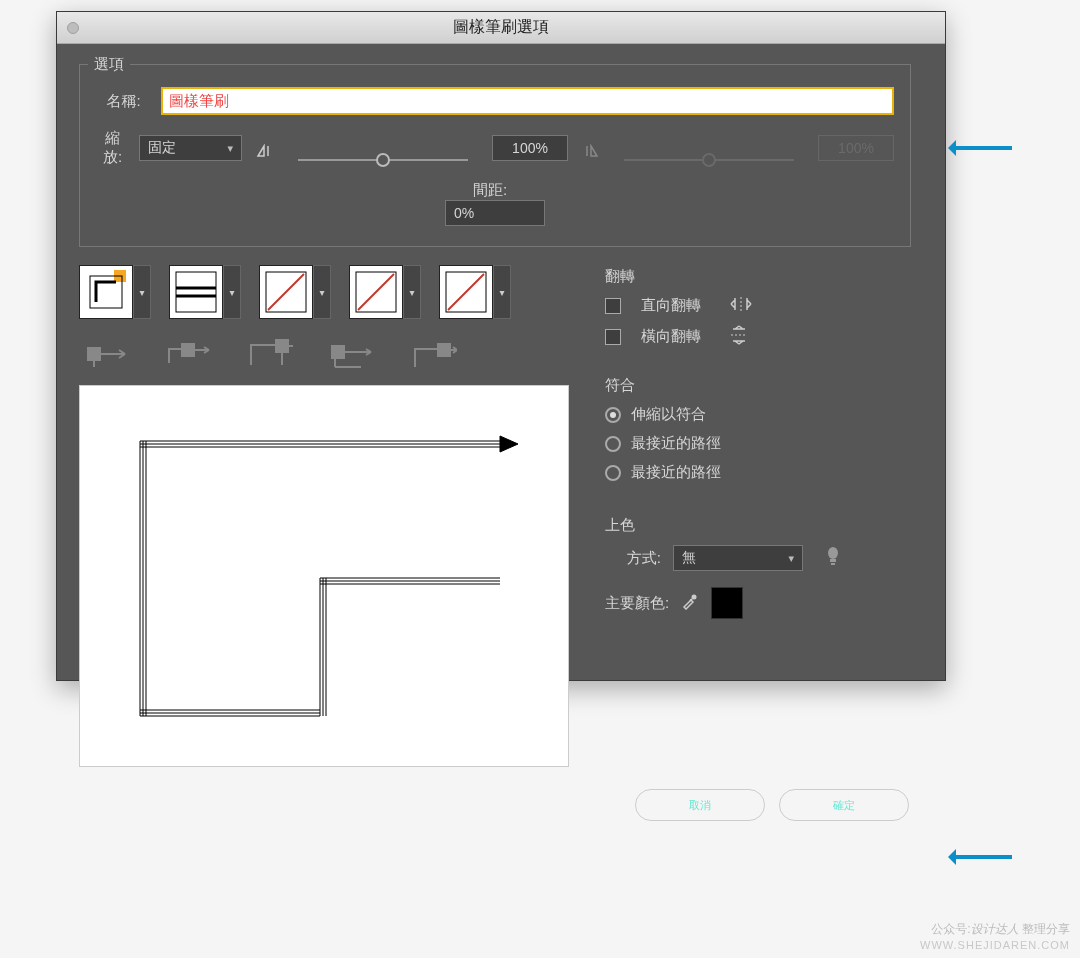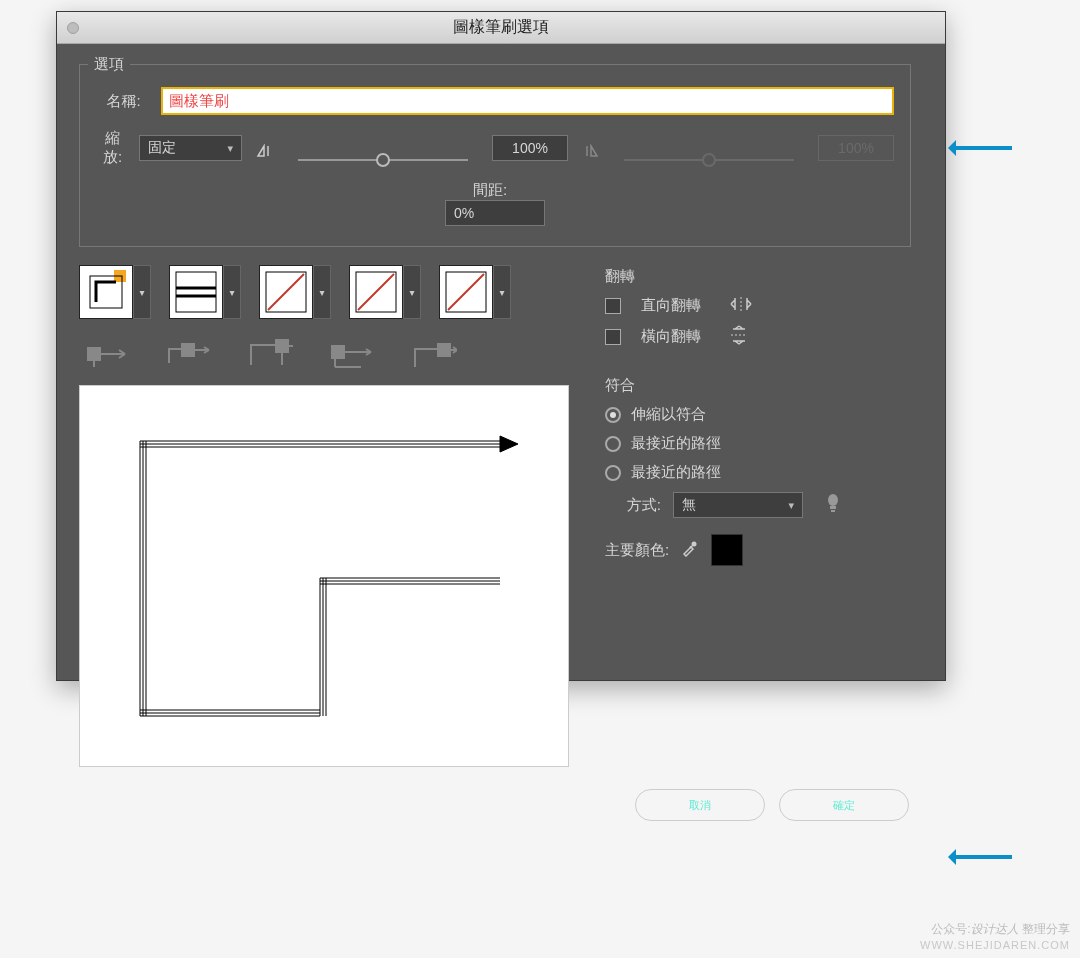--- a/index.html
+++ b/index.html
@@ -365,20 +365,21 @@
         </div>
         <div class="radio-row">
           <div class="radio"></div>
           <div>最接近的路徑</div>
         </div>
         <div class="radio-row">
           <div class="radio"></div>
           <div>最接近的路徑</div>
         </div>
 
+        <div class="section-title" style="margin-top:34px;">上色</div>
         <div class="color-row">
           <div style="width:56px;text-align:right;">方式:</div>
           <div class="select select-sm">
             <span>無</span>
             <span class="chev">▾</span>
           </div>
           <span class="tip-bulb">
             <svg width="16" height="20" viewBox="0 0 16 20">
                 <ellipse cx="8" cy="7" rx="5" ry="6" fill="#999"></ellipse>
                 <rect x="5" y="13" width="6" height="3" fill="#999"></rect>

